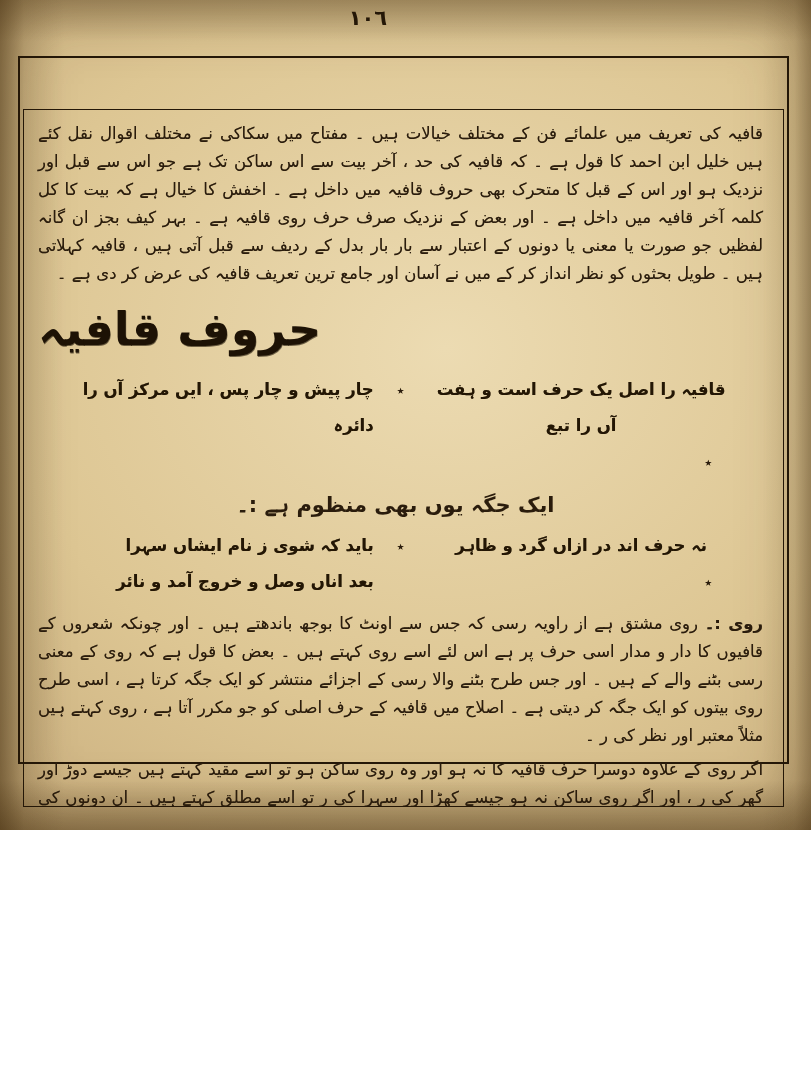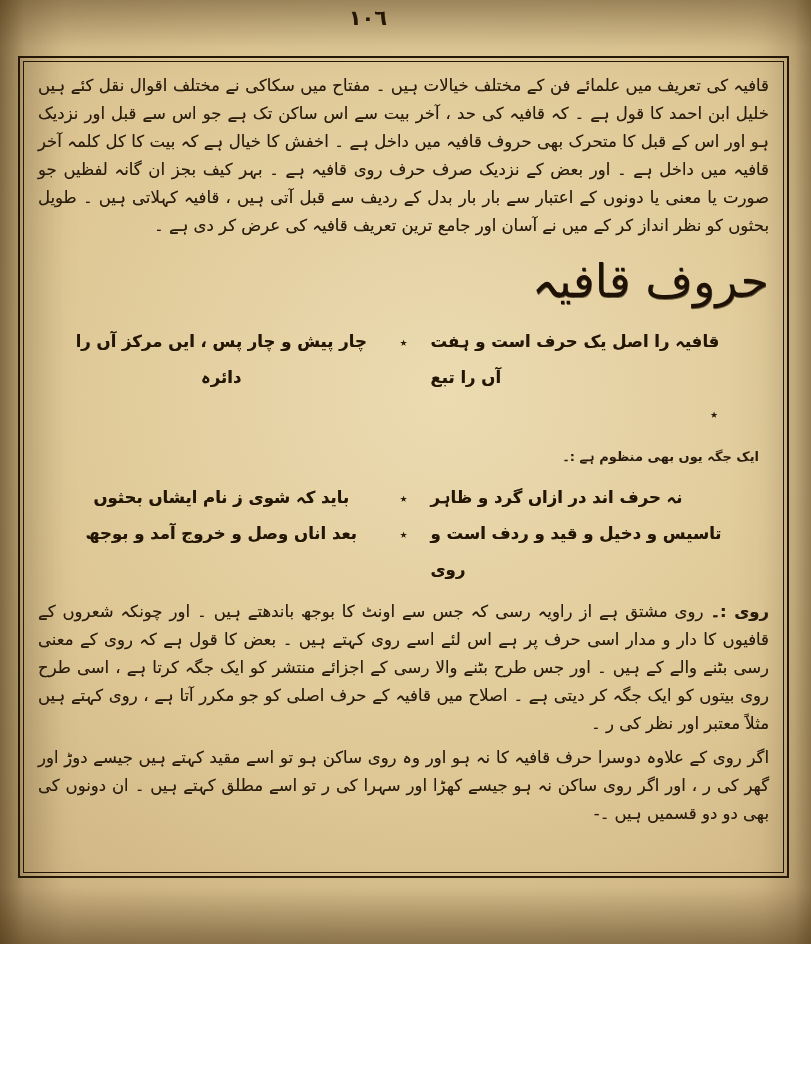--- a/index.html
+++ b/index.html
@@ -6,21 +6,21 @@
     margin: 0;
     padding: 0;
     width: 811px;
     height: 1080px;
     overflow: hidden;
     font-family: "DejaVu Sans", sans-serif;
   }
   .sheet {
     position: relative;
     width: 811px;
-    height: 944px;
+    height: 830px;
     background:
       radial-gradient(130% 105% at 55% 42%, #ecdbb2 0%, #ddc693 42%, #c8ad7d 72%, #a3875c 100%);
     box-shadow: inset 0 0 70px rgba(70, 45, 12, 0.45);
   }
   .sheet::before {
     content: "";
     position: absolute;
     inset: 0;
     pointer-events: none;
     background:
@@ -47,69 +47,70 @@
     bottom: 66px;
     border: 2px solid #241707;
     padding: 3px;
     box-sizing: border-box;
   }
   .frame-inner {
     width: 100%;
     height: 100%;
     border: 1px solid #241707;
     box-sizing: border-box;
-    padding: 10px 14px 8px 14px;
+    padding: 10px 20px 8px 14px;
     color: #281b0b;
     direction: rtl;
     overflow: hidden;
+    margin-top: 48px;
   }
   .para {
     font-size: 16.5px;
     line-height: 28px;
     text-align: justify;
     color: #2a1c0c;
     margin: 0 0 6px 0;
     text-shadow: 0 0 0.6px rgba(40,27,11,0.55);
   }
   .para.tight { margin-bottom: 2px; }
   .heading {
-    text-align: right;
+    text-align: left;
     font-size: 46px;
-    font-weight: normal;
+    font-weight: bold;
     color: #1d1205;
     margin: 14px 0 16px 0;
     letter-spacing: 1px;
     text-shadow: 0.5px 0.5px 0 rgba(29,18,5,0.6);
   }
   .verse-block {
     margin: 8px 28px 10px 28px;
   }
   .verse-line {
     display: flex;
     align-items: baseline;
     justify-content: space-between;
     font-size: 16.5px;
     font-weight: bold;
     line-height: 36px;
     color: #231604;
     text-shadow: 0 0 0.6px rgba(35,22,4,0.55);
   }
-  .hemistich-right { width: 46%; text-align: left; }
-  .hemistich-left  { width: 46%; text-align: center; }
+  .hemistich-right { width: 46%; text-align: center; }
+  .hemistich-left  { width: 46%; text-align: right; }
   .verse-sep {
     width: 8%;
     text-align: center;
     font-size: 14px;
     color: #2a1c0c;
   }
   .interlude {
-    font-size: 13px;
+    font-size: 21px;
     line-height: 30px;
     font-weight: bold;
-    text-align: right;
+    text-align: center;
     margin: 2px 10px 4px 0;
     color: #2a1c0c;
   }
   .rawi-label { font-weight: bold; }
 </style>
 </head>
 <body>
 
 <div class="sheet">
 
@@ -133,26 +134,25 @@
           <span class="verse-sep">٭</span>
         </div>
       </div>
 
       <div class="interlude">ایک جگہ یوں بھی منظوم ہے :۔</div>
 
       <div class="verse-block">
         <div class="verse-line">
           <span class="hemistich-right">نہ حرف اند در ازاں گرد و ظاہر</span>
           <span class="verse-sep">٭</span>
-          <span class="hemistich-left">باید کہ شوی ز نام ایشاں بحثوں</span>
+          <span class="hemistich-left">باید کہ شوی ز نام ایشاں سہرا</span>
         </div>
         <div class="verse-line">
-          <span class="hemistich-right">تاسیس و دخیل و قید و ردف است و روی</span>
           <span class="verse-sep">٭</span>
-          <span class="hemistich-left">بعد اناں وصل و خروج آمد و بوجھ</span>
+          <span class="hemistich-left">بعد اناں وصل و خروج آمد و نائر</span>
         </div>
       </div>
 
       <p class="para"><span class="rawi-label">روی :۔</span> <span>روی مشتق ہے از راویہ رسی کہ جس سے اونٹ کا بوجھ باندھتے ہیں ۔ اور چونکہ شعروں کے قافیوں کا دار و مدار اسی حرف پر ہے اس لئے اسے روی کہتے ہیں ۔ بعض کا قول ہے کہ روی کے معنی رسی بٹنے والے کے ہیں ۔ اور جس طرح بٹنے والا رسی کے اجزائے منتشر کو ایک جگہ کرتا ہے ، اسی طرح روی بیتوں کو ایک جگہ کر دیتی ہے ۔ اصلاح میں قافیہ کے حرف اصلی کو جو مکرر آتا ہے ، روی کہتے ہیں مثلاً معتبر اور نظر کی ر ۔</span></p>
 
       <p class="para">اگر روی کے علاوہ دوسرا حرف قافیہ کا نہ ہو اور وہ روی ساکن ہو تو اسے مقید کہتے ہیں جیسے دوڑ اور گھر کی ر ، اور اگر روی ساکن نہ ہو جیسے کھڑا اور سہرا کی ر تو اسے مطلق کہتے ہیں ۔ ان دونوں کی بھی دو دو قسمیں ہیں ۔-</p>
 
     </div>
   </div>
 

